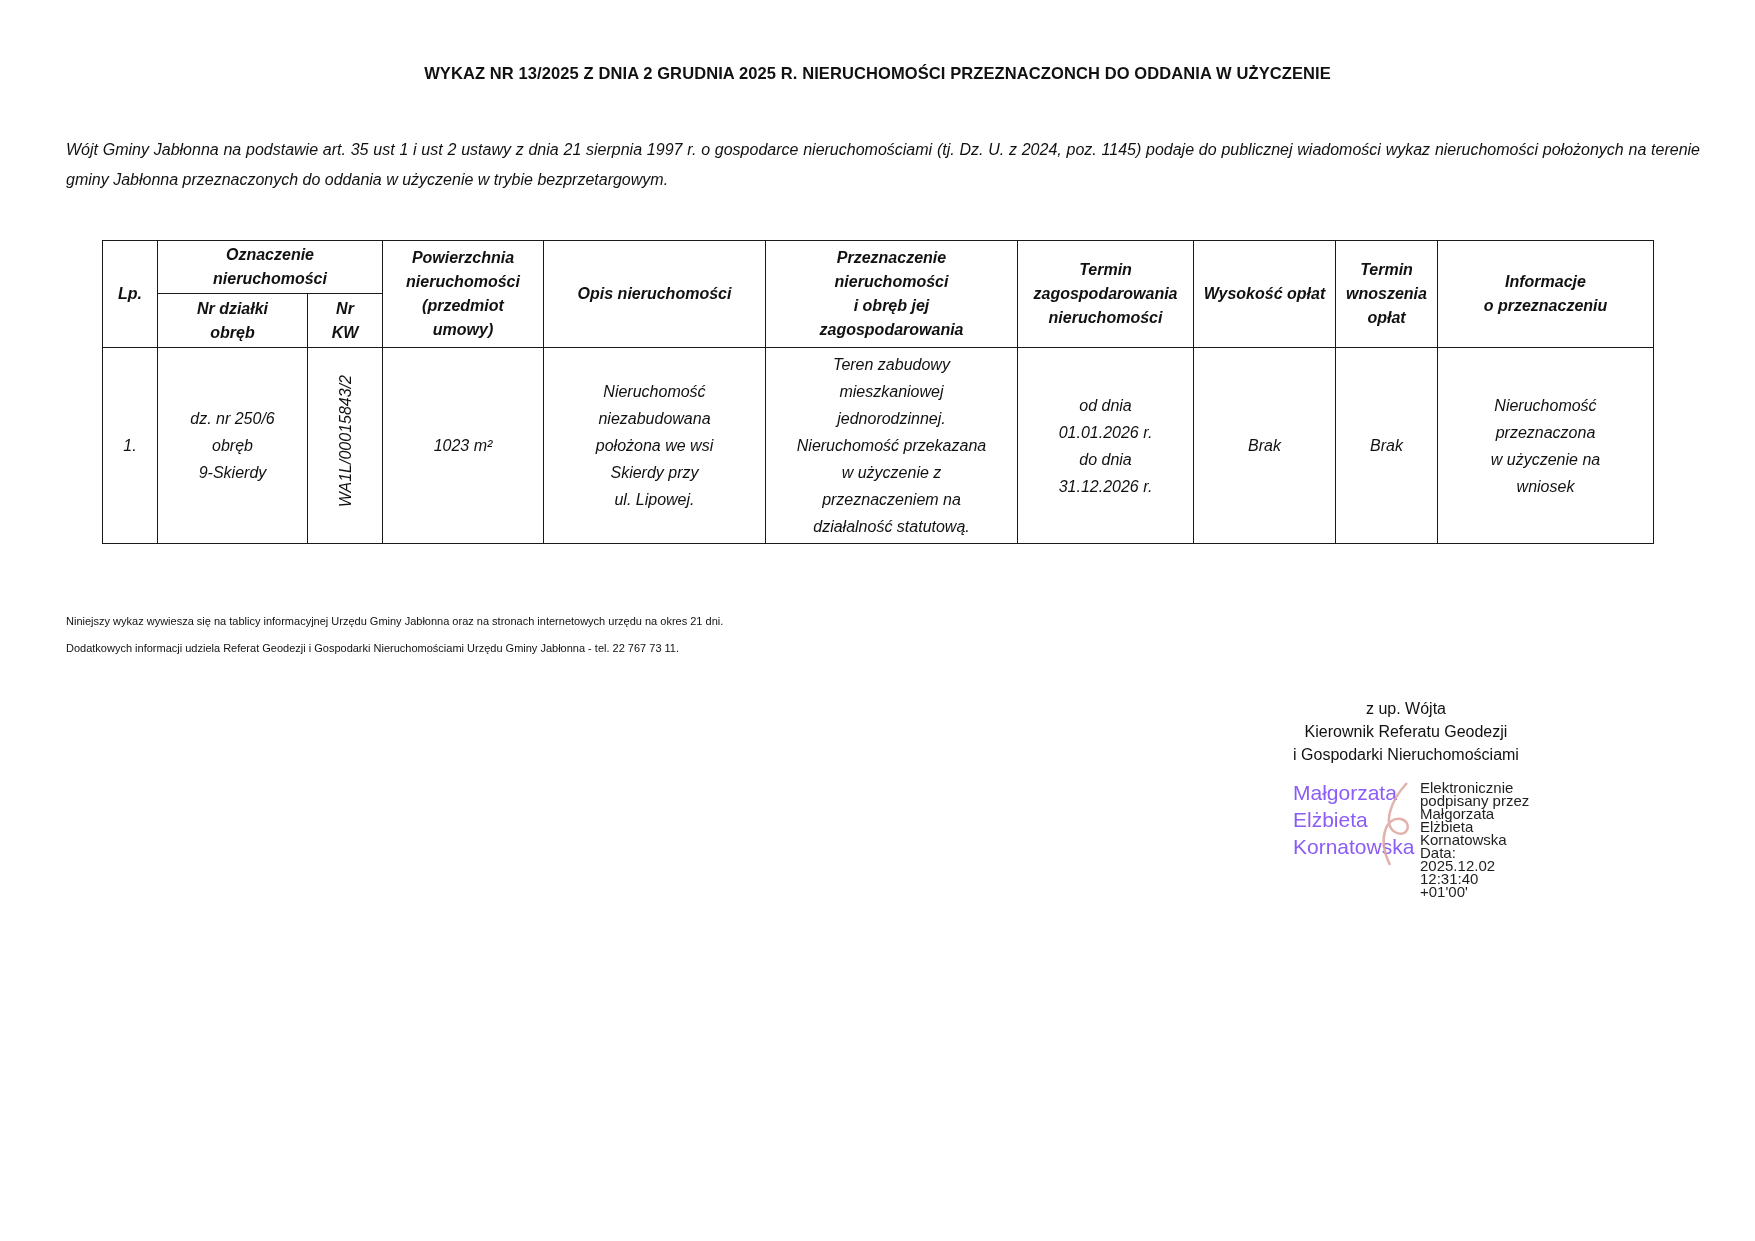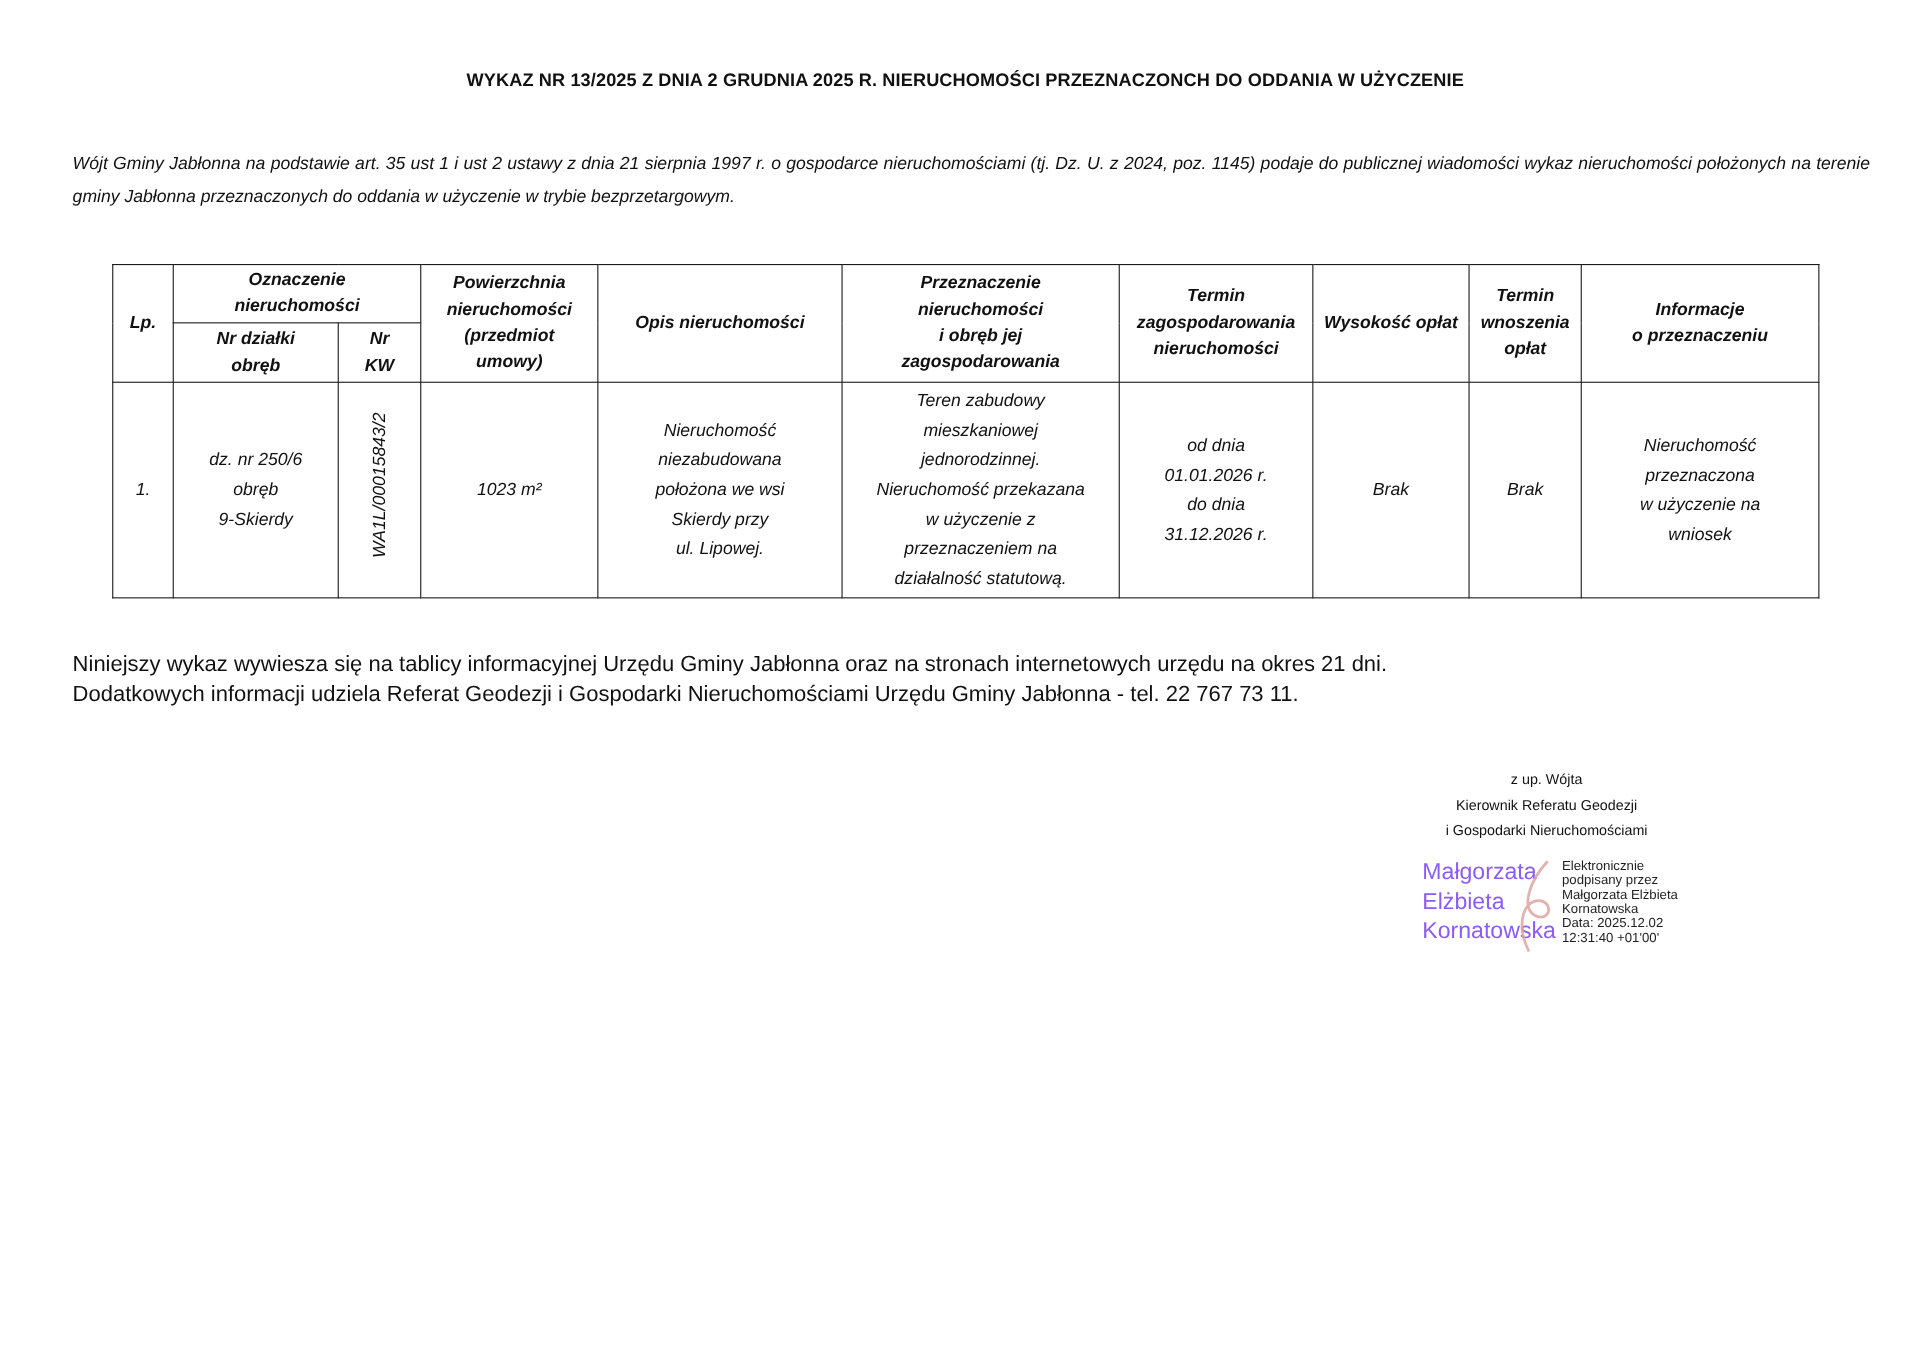--- a/index.html
+++ b/index.html
@@ -66,34 +66,34 @@
   }
   .kw-vertical {
     display: inline-block;
     writing-mode: vertical-rl;
     transform: rotate(180deg);
     white-space: nowrap;
     font-size: 16px;
   }
   .footer-notes {
     position: absolute;
-    top: 591px;
+    top: 608px;
     left: 66px;
     width: 1500px;
-    font-size: 20px;
+    font-size: 11px;
     line-height: 27px;
     text-align: left;
   }
   .sig-roles {
     position: absolute;
     top: 697px;
     left: 1270px;
     width: 272px;
     text-align: center;
-    font-size: 13px;
+    font-size: 16px;
     line-height: 23px;
   }
   .sig-name-block {
     position: absolute;
     top: 779px;
     left: 1293px;
     width: 240px;
   }
   .sig-name {
     font-size: 21px;
@@ -106,21 +106,21 @@
     position: absolute;
     left: 82px;
     top: 2px;
     z-index: 0;
   }
   .sig-details {
     position: absolute;
     left: 127px;
     top: 2px;
     width: 110px;
-    font-size: 12px;
+    font-size: 15px;
     line-height: 13px;
     color: #1f1f1f;
     white-space: pre-line;
     text-align: left;
     z-index: 1;
   }
 </style>
 </head>
 <body>
 

